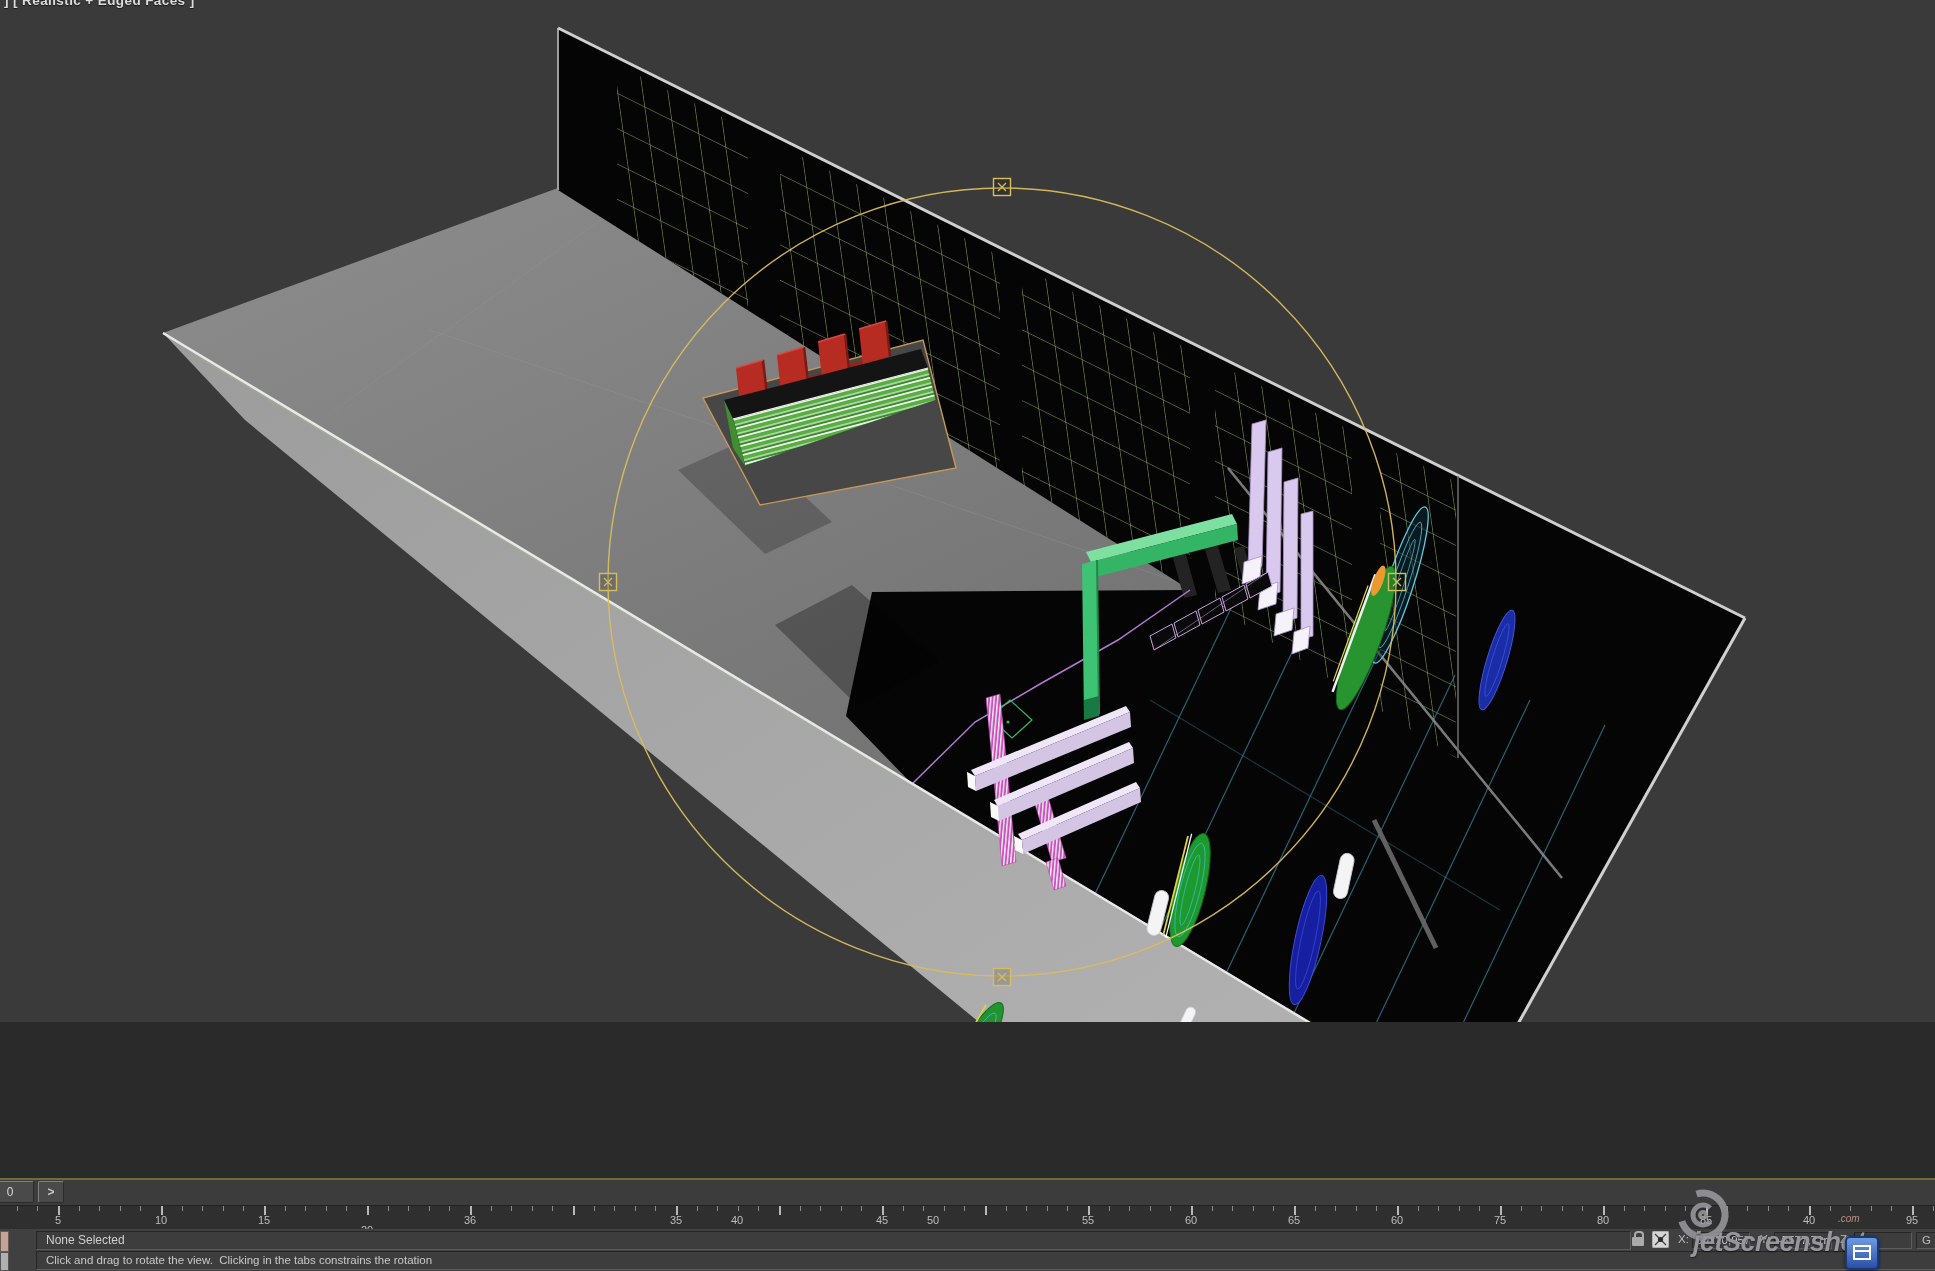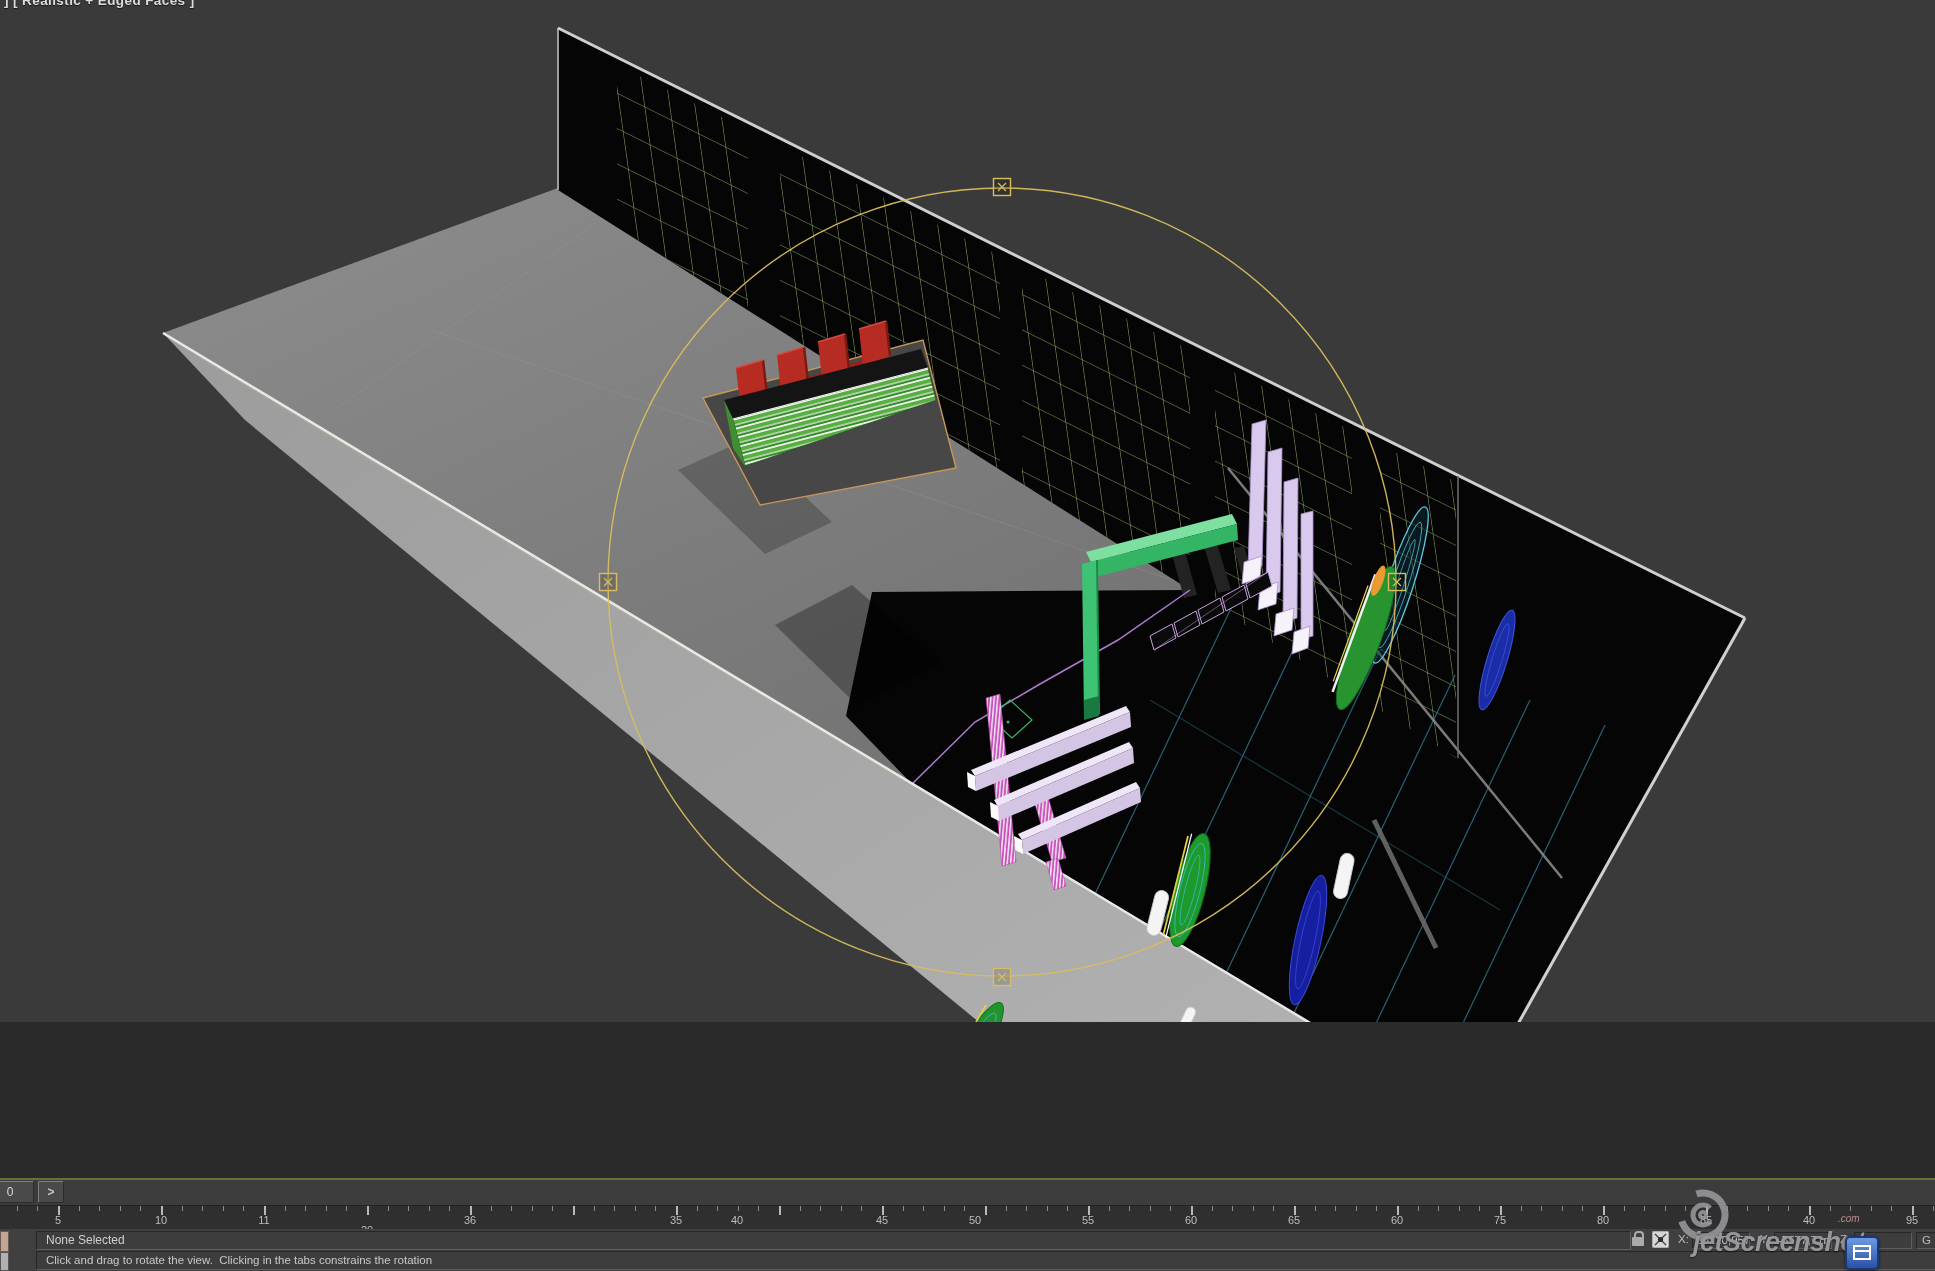--- a/index.html
+++ b/index.html
@@ -316,21 +316,21 @@
     <div class="tick" style="left: 99.2px; height: 5px;"></div>
     <div class="tick" style="left: 119.8px; height: 5px;"></div>
     <div class="tick" style="left: 140.4px; height: 5px;"></div>
     <div class="tick major" style="left: 161px; height: 9px;"></div>
     <div class="tick-label" style="left: 161px;">10</div>
     <div class="tick" style="left: 181.6px; height: 5px;"></div>
     <div class="tick" style="left: 202.2px; height: 5px;"></div>
     <div class="tick" style="left: 222.8px; height: 5px;"></div>
     <div class="tick" style="left: 243.4px; height: 5px;"></div>
     <div class="tick major" style="left: 264px; height: 9px;"></div>
-    <div class="tick-label" style="left: 264px;">11</div>
+    <div class="tick-label" style="left: 264px;">15</div>
     <div class="tick" style="left: 284.6px; height: 5px;"></div>
     <div class="tick" style="left: 305.2px; height: 5px;"></div>
     <div class="tick" style="left: 325.8px; height: 5px;"></div>
     <div class="tick" style="left: 346.4px; height: 5px;"></div>
     <div class="tick major" style="left: 367px; height: 9px;"></div>
     <div class="tick-label" style="left: 367px; margin-top: 10px;">20</div>
     <div class="tick" style="left: 387.6px; height: 5px;"></div>
     <div class="tick" style="left: 408.2px; height: 5px;"></div>
     <div class="tick" style="left: 428.8px; height: 5px;"></div>
     <div class="tick" style="left: 449.4px; height: 5px;"></div>
@@ -358,21 +358,21 @@
     <div class="tick" style="left: 820.2px; height: 5px;"></div>
     <div class="tick" style="left: 840.8px; height: 5px;"></div>
     <div class="tick" style="left: 861.4px; height: 5px;"></div>
     <div class="tick major" style="left: 882px; height: 9px;"></div>
     <div class="tick-label" style="left: 882px;">45</div>
     <div class="tick" style="left: 902.6px; height: 5px;"></div>
     <div class="tick" style="left: 923.2px; height: 5px;"></div>
     <div class="tick" style="left: 943.8px; height: 5px;"></div>
     <div class="tick" style="left: 964.4px; height: 5px;"></div>
     <div class="tick major" style="left: 985px; height: 9px;"></div>
-    <div class="tick-label" style="left: 975px;">50</div>
+    <div class="tick-label" style="left: 933px;">50</div>
     <div class="tick" style="left: 1005.6px; height: 5px;"></div>
     <div class="tick" style="left: 1026.2px; height: 5px;"></div>
     <div class="tick" style="left: 1046.8px; height: 5px;"></div>
     <div class="tick" style="left: 1067.4px; height: 5px;"></div>
     <div class="tick major" style="left: 1088px; height: 9px;"></div>
     <div class="tick-label" style="left: 1088px;">55</div>
     <div class="tick" style="left: 1108.6px; height: 5px;"></div>
     <div class="tick" style="left: 1129.2px; height: 5px;"></div>
     <div class="tick" style="left: 1149.8px; height: 5px;"></div>
     <div class="tick" style="left: 1170.4px; height: 5px;"></div>

